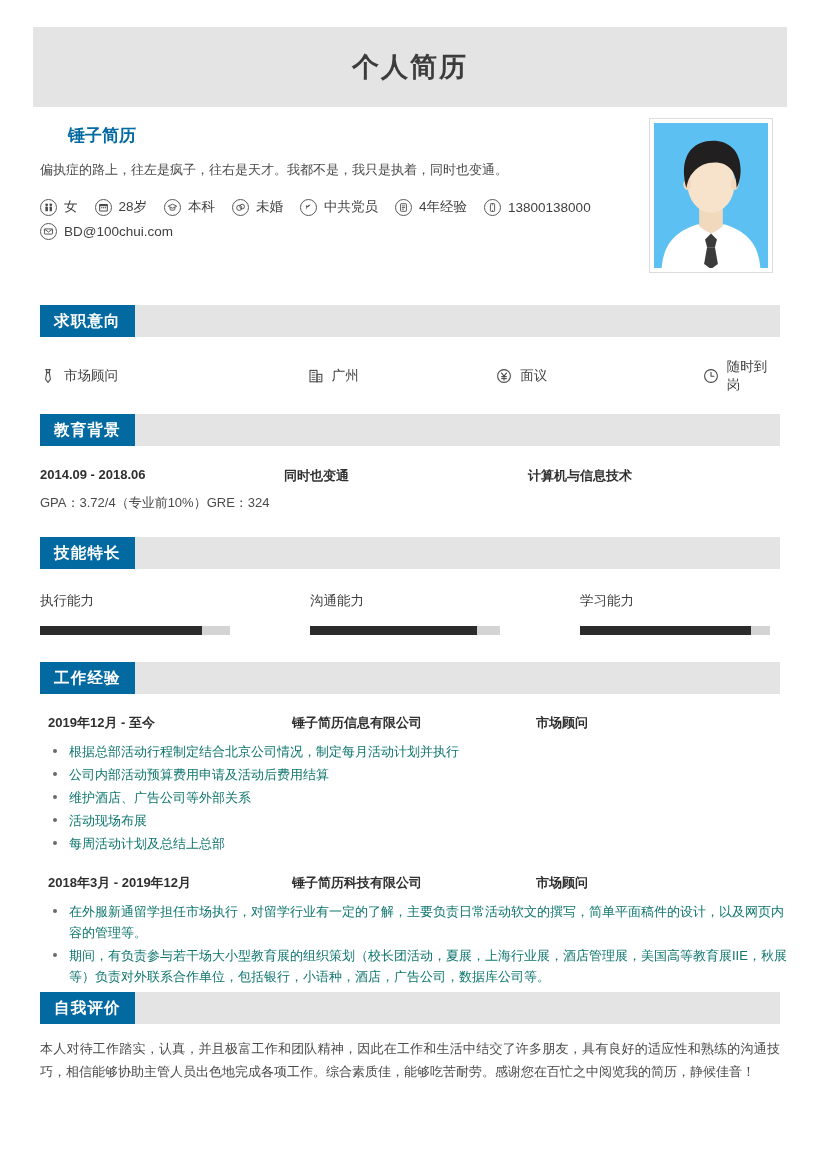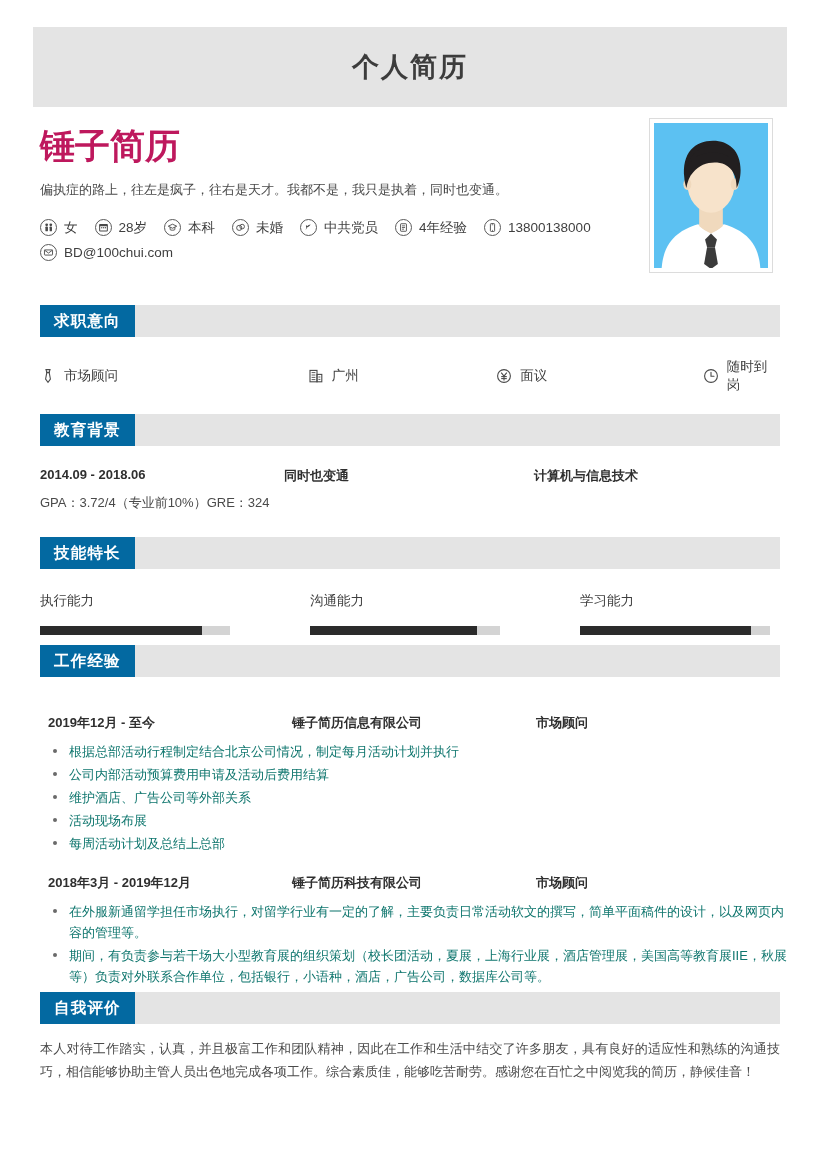--- a/index.html
+++ b/index.html
@@ -41,24 +41,25 @@
   }
 
   
   .profile {
     position: absolute;
     left: 40px;
     top: 126px;
     width: 740px;
   }
   .profile-name {
-    font-size: 35px;
+    font-size: 17px;
     font-weight: bold;
-    color: #be185d;
+    color: #0369a1;
     line-height: 1.15;
+    margin-left: 28px;
   }
   .profile-motto {
     margin-top: 14px;
     font-size: 13px;
     color: #4a4a4a;
     line-height: 1.5;
   }
   .meta-rows { margin-top: 19px; }
   .meta-row {
     display: flex;
@@ -163,21 +164,21 @@
 
   
   .edu-row {
     display: flex;
     font-size: 13px;
     font-weight: bold;
     color: #2f2f2f;
   }
   .edu-date { width: 244px; }
   .edu-school { width: 244px; }
-  .edu-major { flex: 1; margin-left: 6px; }
+  .edu-major { flex: 1; }
   .edu-sub {
     margin-top: 9px;
     font-size: 13px;
     color: #4a4a4a;
   }
 
   
   .skills-row { display: flex; }
   .skill-col { width: 270px; }
   .skill-col:last-child { width: auto; }
@@ -467,21 +468,21 @@
       <div class="skill-col">
         <div class="skill-name">学习能力</div>
         <div class="skill-track">
           <div class="skill-fill" id="skill-fill-2" style="width: 90%;"></div>
         </div>
       </div>
 
     </div>
   </div>
 
-  <div class="sec-header" style="top:645px;">
+  <div class="sec-header" style="top:662px;">
     <div class="sec-tab">工作经验</div>
   </div>
   <div class="sec-body" style="top:714px;margin-left:8px;">
 
     <div class="job">
       <div class="job-head">
         <div class="job-date">2019年12月 - 至今</div>
         <div class="job-company">锤子简历信息有限公司</div>
         <div class="job-title">市场顾问</div>
       </div>

